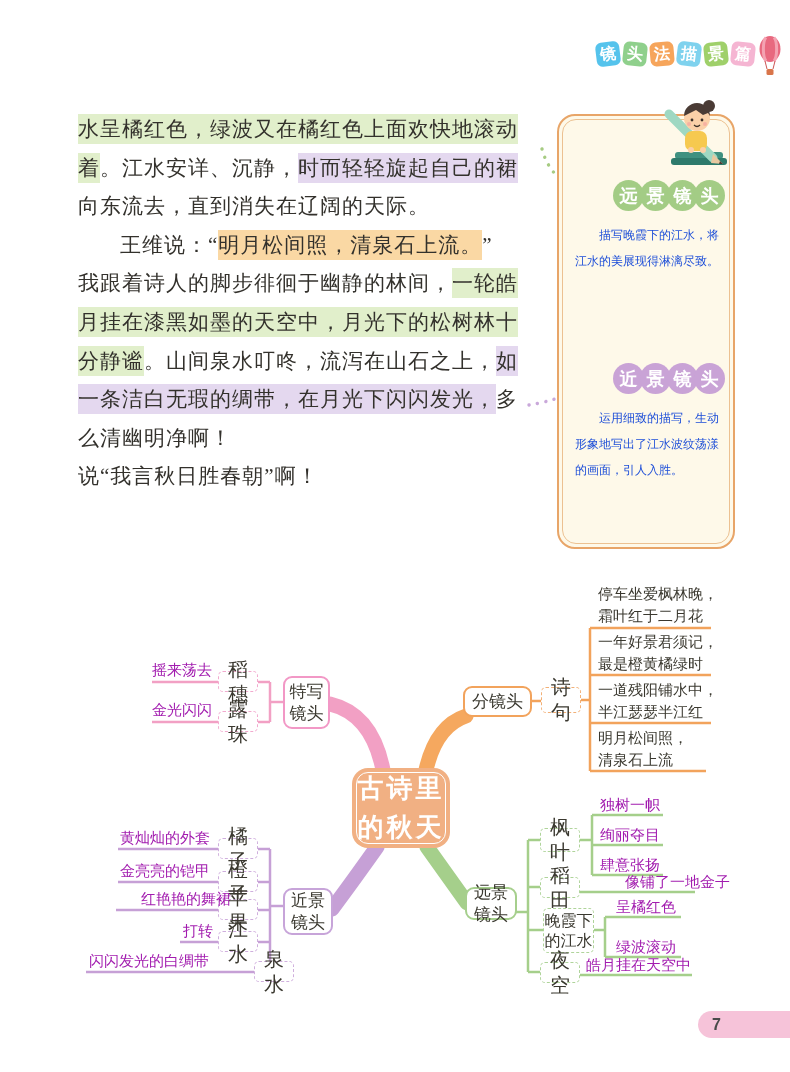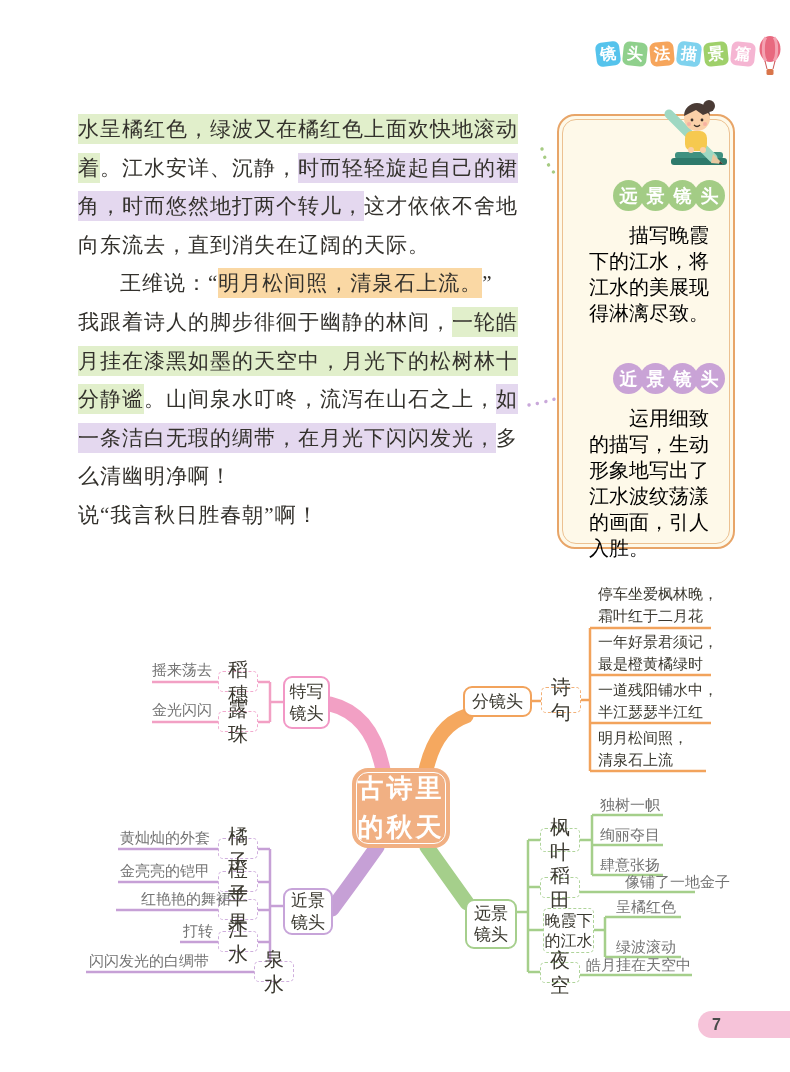--- a/index.html
+++ b/index.html
@@ -24,41 +24,41 @@
   
   .panel{position:absolute;left:557px;top:114px;width:178px;height:435px;background:#FEF9E9;
          border:2px solid #E8A express;border:2px solid #E8A568;border-radius:18px;z-index:2;box-sizing:border-box;}
   .panel-inner{position:absolute;inset:3px;border:1px solid #ECC191;border-radius:14px;pointer-events:none;}
   .lenslabel{position:absolute;right:8px;display:flex;}
   .lenschar{width:31px;height:31px;border-radius:50%;margin-left:-4px;color:#fff;
             font-family:"Liberation Sans",sans-serif;font-weight:bold;font-size:18px;
             display:flex;align-items:center;justify-content:center;}
   .lenschar.gr{background:#A3CC85;}
   .lenschar.pu{background:#C9A3D6;}
-  .lensdesc{position:absolute;left:30px;right:9px;font-size:20px;line-height:26px;
-            text-indent:2em;color:#000000;}
+  .lensdesc{position:absolute;left:16px;right:9px;font-size:12px;line-height:26px;
+            text-indent:2em;color:#1d4ed8;}
   .girl{position:absolute;left:645px;top:84px;z-index:4;}
 
   
   .mnode{position:absolute;z-index:2;background:#fff;display:flex;flex-direction:column;align-items:center;
          justify-content:center;text-align:center;border-radius:9px;color:#3a382f;box-sizing:border-box;
          line-height:1.25;}
   .solid-pk{border:2px solid #F298C6;}
   .solid-or{border:2px solid #F2A35C;}
   .solid-pu{border:2px solid #C7A4D9;}
   .solid-gr{border:2px solid #A6CF8D;}
   .dash-pk{border:1.5px dashed #F2A9CE;border-radius:5px;}
   .dash-or{border:1.5px dashed #F2B077;border-radius:5px;}
   .dash-pu{border:1.5px dashed #CFAEDD;border-radius:5px;}
   .dash-gr{border:1.5px dashed #AFD49A;border-radius:5px;} .f15{font-size:20px;} .f14{font-size:16px;} .f17{font-size:17px;}
   .center-node{position:absolute;left:352px;top:768px;width:98px;height:80px;background:#F1B083;
          border-radius:16px;z-index:2;display:flex;flex-direction:column;align-items:center;justify-content:center;
          color:#fff;font-size:26px;font-weight:bold;letter-spacing:3px;line-height:1.5;}
   .center-node::before{content:'';position:absolute;inset:4px;border:1.5px solid #fff;border-radius:12px;}
-  .leaf{position:absolute;z-index:2;font-size:15px;white-space:nowrap;color:#737373;}
+  .leaf{position:absolute;z-index:2;font-size:15px;white-space:nowrap;color:#a21caf;}
   .poem{position:absolute;z-index:2;font-size:15px;line-height:22px;white-space:pre-line;color:#3a382f;}
 
   
   .pagenum{position:absolute;left:698px;top:1011px;width:92px;height:27px;background:#F6C3D9;
            border-radius:14px 0 0 14px;z-index:2;display:flex;align-items:center;
            font-family:"Liberation Sans",sans-serif;font-size:16px;font-weight:bold;color:#4a4a4a;padding-left:14px;box-sizing:border-box;}
 </style>
 </head>
 <body>
 
@@ -141,21 +141,20 @@
       <path d="M16,1.5 C19.5,5 19.5,21 16,25" stroke="#F4A3B2" stroke-width="3" fill="none"></path>
       <line x1="7" y1="25" x2="9" y2="33" stroke="#C55" stroke-width="1"></line>
       <line x1="17" y1="25" x2="15" y2="33" stroke="#C55" stroke-width="1"></line>
       <rect x="8.5" y="33" width="7" height="6" rx="1.5" fill="#D9754A"></rect>
     </svg>
   </div>
 
   <div class="article">
     <div class="tline"><span class="hl-g">水呈橘红色，绿波又在橘红色上面欢快地滚动</span></div>
     <div class="tline"><span class="hl-g">着</span><span>。江水安详、沉静，</span><span class="hl-p">时而轻轻旋起自己的裙</span></div>
-    <div class="tline"><span class="hl-p">角，时而悠然地打两个转儿，</span><span>这才依依不舍地</span></div>
     <div class="tline"><span>向东流去，直到消失在辽阔的天际。</span></div>
     <div class="tline indent"><span>王维说：“</span><span class="hl-o">明月松间照，清泉石上流。</span><span>”</span></div>
     <div class="tline"><span>我跟着诗人的脚步徘徊于幽静的林间，</span><span class="hl-g">一轮皓</span></div>
     <div class="tline"><span class="hl-g">月挂在漆黑如墨的天空中，月光下的松树林十</span></div>
     <div class="tline"><span class="hl-g">分静谧</span><span>。山间泉水叮咚，流泻在山石之上，</span><span class="hl-p">如</span></div>
     <div class="tline"><span class="hl-p">一条洁白无瑕的绸带，在月光下闪闪发光，</span><span>多</span></div>
     <div class="tline"><span>么清幽明净啊！</span></div>
     <div class="tline"><span>说“我言秋日胜春朝”啊！</span></div>
   </div>
 
@@ -245,21 +244,21 @@
     </div>
   <div class="mnode dash-pu f15" style="left:218px;top:961px;width:40px;height:21px;margin-left:36px;">
       <span>泉水</span>
     </div>
   <div class="leaf" style="left:120px;top:829px;">黄灿灿的外套</div>
   <div class="leaf" style="left:120px;top:862px;">金亮亮的铠甲</div>
   <div class="leaf" style="left:120px;top:890px;margin-left:21px;">红艳艳的舞裙</div>
   <div class="leaf" style="left:183px;top:922px;">打转</div>
   <div class="leaf" style="left:89px;top:952px;">闪闪发光的白绸带</div>
 
-  <div class="mnode solid-gr f17" style="left:465px;top:887px;width:52px;height:50px;margin-top:12px;">
+  <div class="mnode solid-gr f17" style="left:465px;top:887px;width:52px;height:33px;">
     <span>远景</span>
     <span>镜头</span>
   </div>
   <div class="mnode dash-gr f15" style="left:540px;top:828px;width:40px;height:24px;">
       <span>枫叶</span>
     </div>
   <div class="mnode dash-gr f15" style="left:540px;top:877px;width:40px;height:21px;">
       <span>稻田</span>
     </div>
   <div class="mnode dash-gr f14" style="left:543px;top:908px;width:51px;height:45px;">

